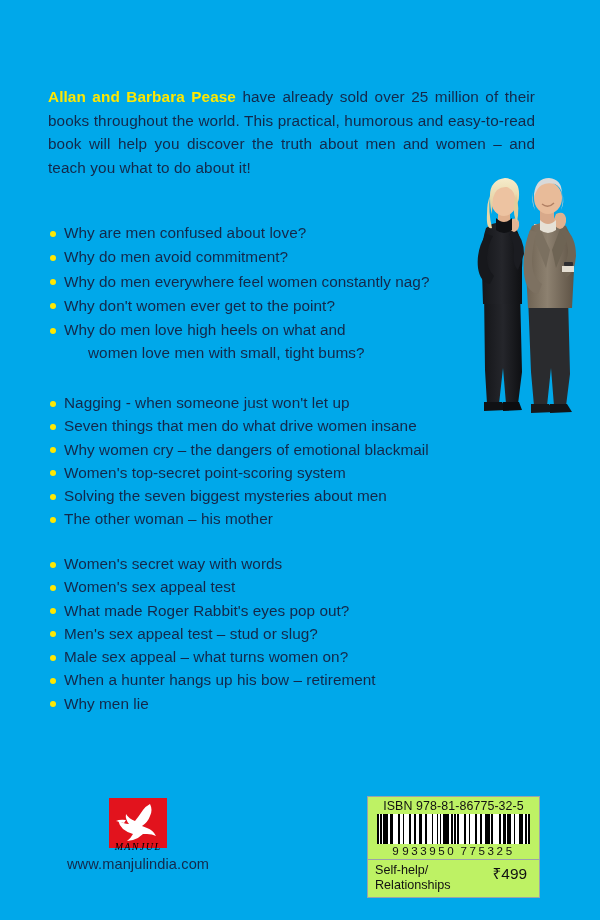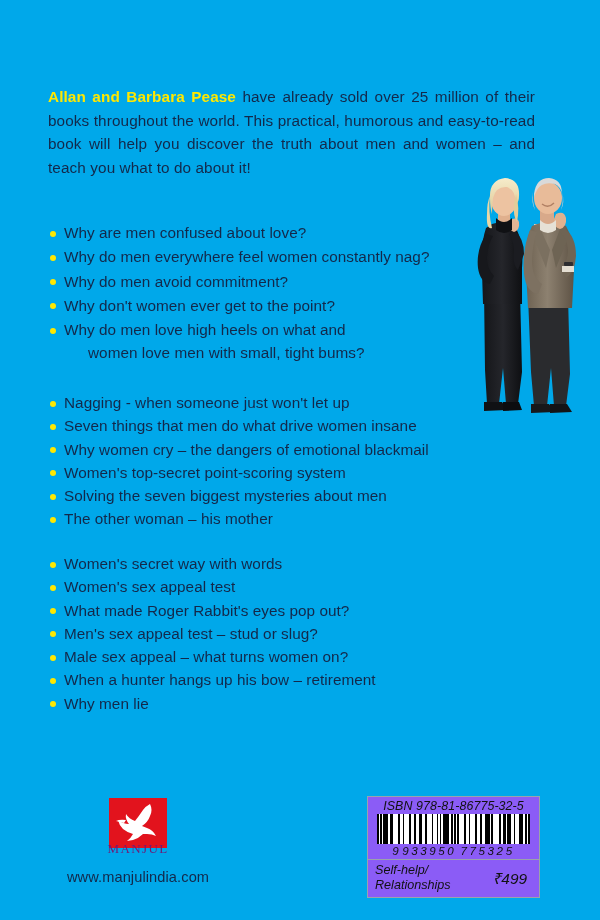--- a/index.html
+++ b/index.html
@@ -113,44 +113,44 @@
   }
   .logo-mark svg {
     position: absolute;
     left: 0; top: 0;
     width: 58px;
     height: 56px;
   }
   .logo-word {
     position: relative;
     margin-top: -13px;
-    font-size: 13px;
+    font-size: 10px;
     font-weight: normal;
-    color: #701a75;
+    color: #000000;
     letter-spacing: 1.4px;
     font-family: "Liberation Serif", serif;
+    font-style: italic;
   }
   .website {
-    margin-top: 12px;
+    margin-top: 4px;
     font-size: 14.6px;
     color: #13284a;
     letter-spacing: 0.1px;
   }
 
   
   .barcode-block {
     position: absolute;
     left: 367px;
     top: 796px;
     width: 173px;
-    background: #8b5cf6;
+    background: #bef264;
     border: 1px solid #9aa3ab;
     box-sizing: border-box;
     font-family: "Liberation Sans", sans-serif;
-    font-style: italic;
   }
   .isbn-text {
     text-align: center;
     font-size: 12.4px;
     color: #111111;
     padding: 2px 0 1px 0;
     letter-spacing: 0.1px;
   }
   .bars {
     height: 30px;
@@ -172,21 +172,20 @@
   .barcode-digits span { display: inline-block; }
   .digits-lead { margin-right: 3px; }
   .digits-left { letter-spacing: 2.6px; margin-right: 4px; }
   .digits-right { letter-spacing: 2.6px; text-align: center; }
   .barcode-divider {
     height: 1px;
     background: #9aa3ab;
   }
   .category-row {
     display: flex;
-    align-items: center;
     justify-content: space-between;
     padding: 3px 8px 4px 7px;
   }
   .category-text {
     font-size: 12.6px;
     line-height: 15px;
     color: #111111;
   }
   .price-text {
     font-size: 15.4px;
@@ -202,25 +201,25 @@
   <p class="intro"><span class="authors">Allan and Barbara Pease</span><span> have already sold over 25 million of their books throughout the world. This practical, humorous and easy-to-read book will help you discover the truth about men and women – and teach you what to do about it!</span></p>
 
 
   <div class="bullet-group" id="group-1">
     <div class="bullet-item">
       <span class="dot"></span>
       <span class="btext">Why are men confused about love?</span>
     </div>
     <div class="bullet-item">
       <span class="dot"></span>
+      <span class="btext">Why do men avoid commitment?</span>
+    </div>
+    <div class="bullet-item">
+      <span class="dot"></span>
       <span class="btext">Why do men everywhere feel women constantly nag?</span>
-    </div>
-    <div class="bullet-item">
-      <span class="dot"></span>
-      <span class="btext">Why do men avoid commitment?</span>
     </div>
     <div class="bullet-item">
       <span class="dot"></span>
       <span class="btext">Why don't women ever get to the point?</span>
     </div>
     <div class="bullet-item">
       <span class="dot"></span>
       <span class="btext">Why do men love high heels on what and</span>
       <span class="bline2">women love men with small, tight bums?</span>
     </div>

